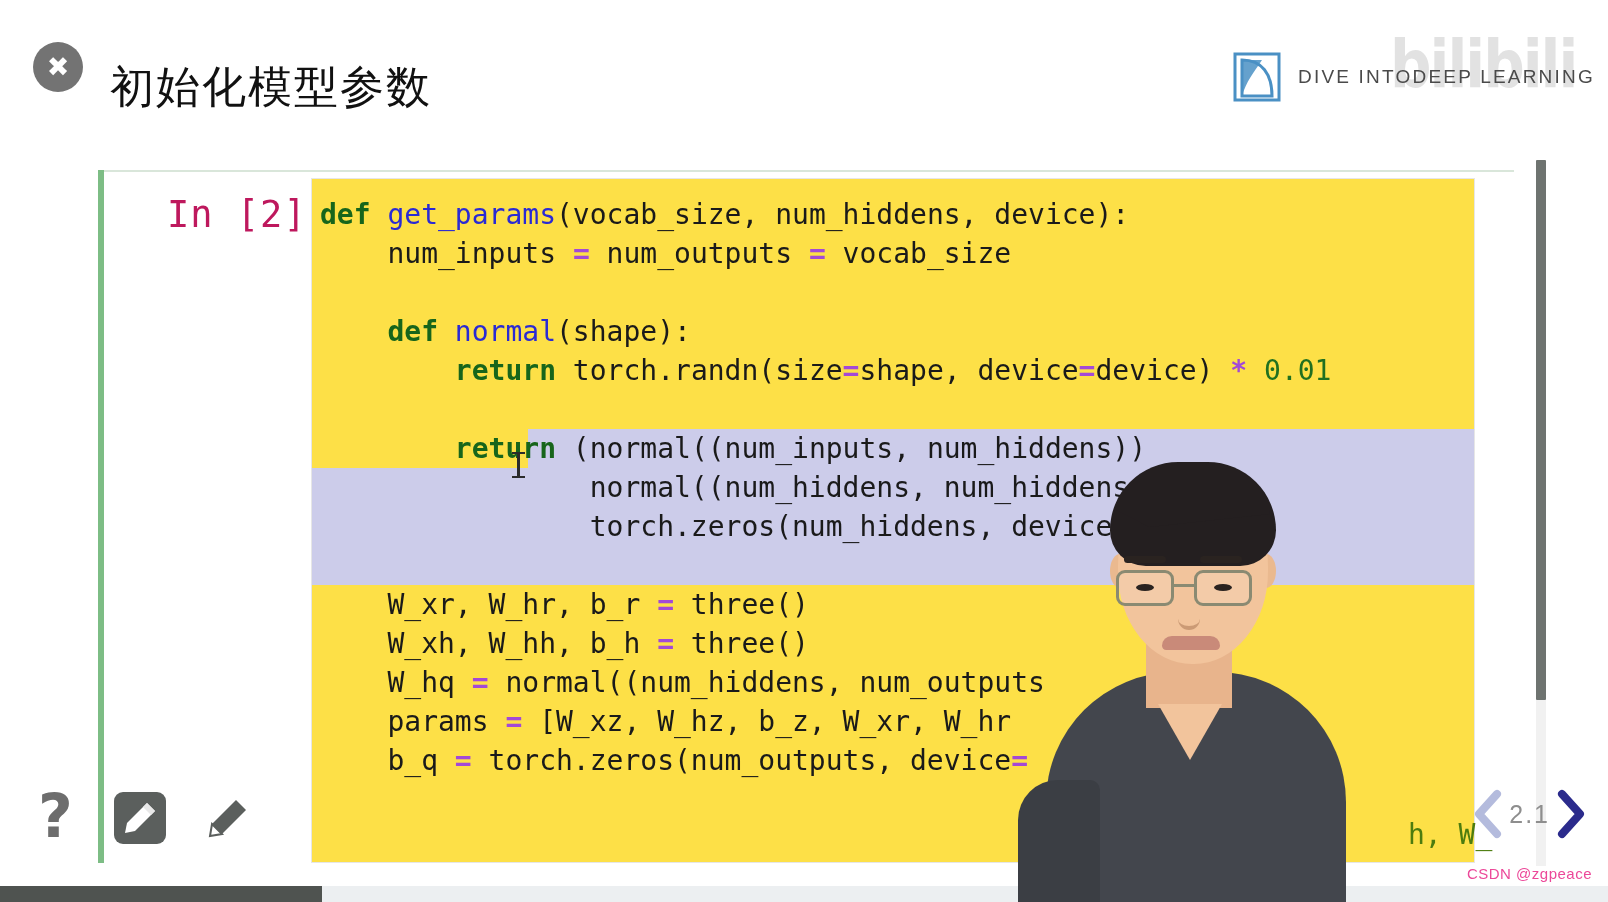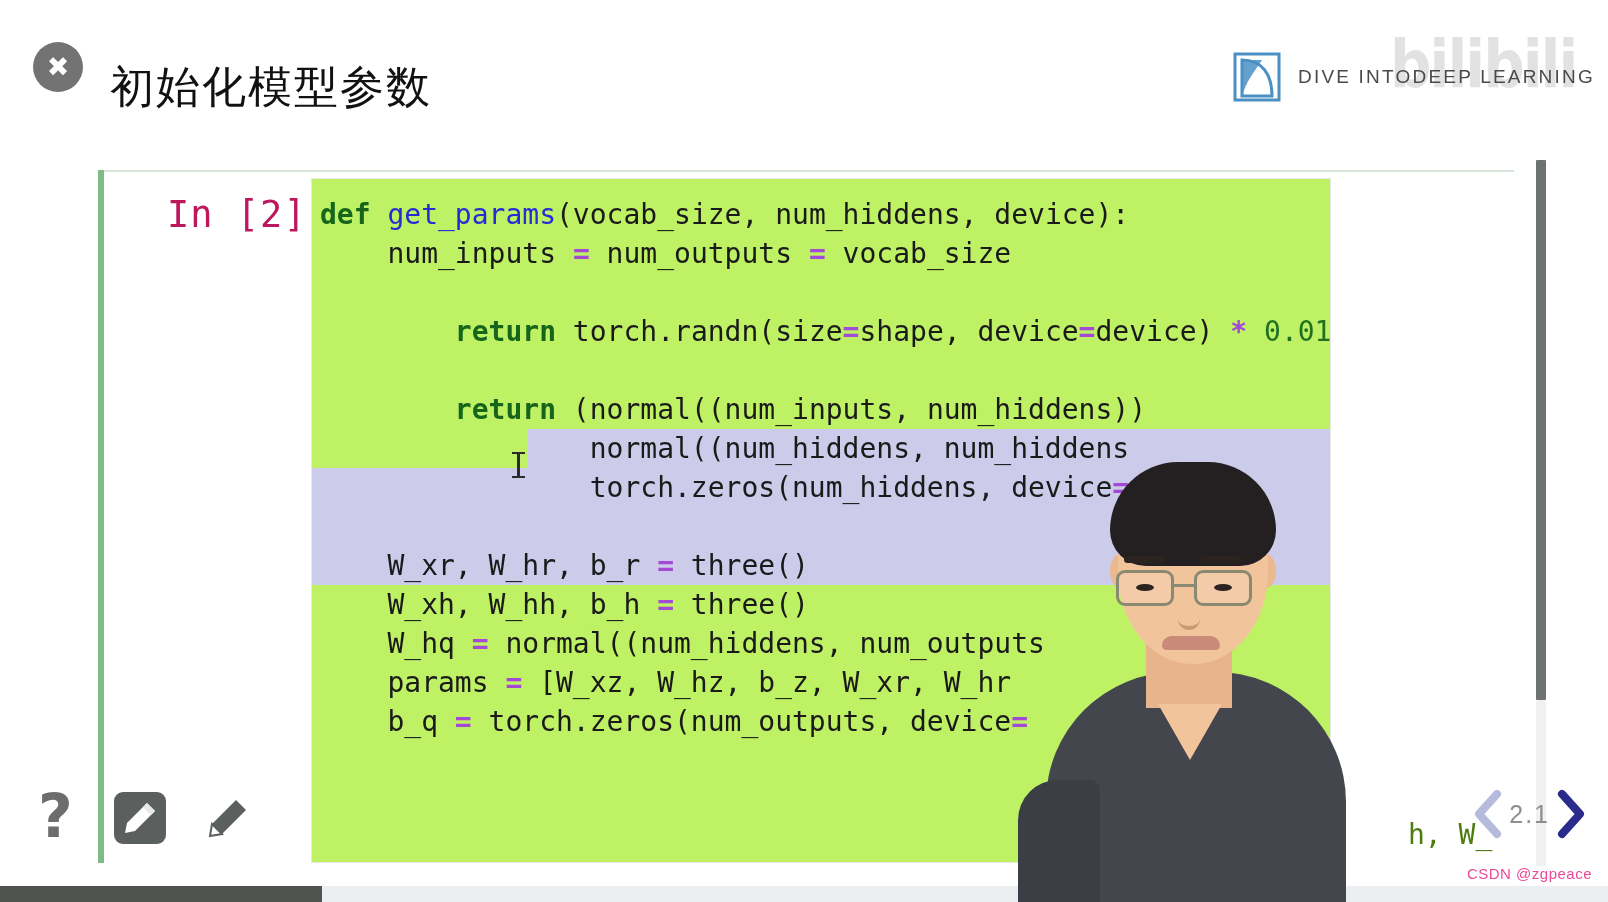--- a/index.html
+++ b/index.html
@@ -76,22 +76,22 @@
   #in-prompt {
     position: absolute; left: 167px; top: 193px;
     font-family: "DejaVu Sans Mono", "Liberation Mono", monospace;
     font-size: 37px; color: #be185d; letter-spacing: 1px;
     white-space: pre;
   }
 
   
   #code-block {
     position: absolute; left: 311px; top: 178px;
-    width: 1020px; height: 685px;
-    background: #bef264;
+    width: 1164px; height: 685px;
+    background: #fde047;
     border: 1px solid #e6e6e6;
     overflow: hidden;
   }
   #code-inner {
     position: relative;
     padding: 16px 0 0 0;
   }
   .code-line {
     position: relative;
     height: 39px;
@@ -316,20 +316,21 @@
   <div id="in-prompt">In [2]:</div>
 
   <div id="code-block">
 
     <div class="sel-band" style="left:216px; top:250px; width:1003px; height:39px;"></div>
     <div class="sel-band" style="left:0px; top:289px; width:1180px; height:117px;"></div>
     <div id="code-inner">
         <div class="code-line"><span class="tok-kw">def </span><span class="tok-fn">get_params</span><span class="tok-plain">(vocab_size, num_hiddens, device):</span></div>
         <div class="code-line"><span class="tok-plain">    num_inputs </span><span class="tok-op">=</span><span class="tok-plain"> num_outputs </span><span class="tok-op">=</span><span class="tok-plain"> vocab_size</span></div>
         <div class="code-line">&nbsp;</div>
+        <div class="code-line"><span class="tok-kw">    def </span><span class="tok-fn">normal</span><span class="tok-plain">(shape):</span></div>
         <div class="code-line"><span class="tok-kw">        return</span><span class="tok-plain"> torch.randn(size</span><span class="tok-op">=</span><span class="tok-plain">shape, device</span><span class="tok-op">=</span><span class="tok-plain">device) </span><span class="tok-op">*</span><span class="tok-plain"> </span><span class="tok-num">0.01</span></div>
         <div class="code-line">&nbsp;</div>
         <div class="code-line"><span class="tok-kw">        return</span><span class="tok-plain"> (normal((num_inputs, num_hiddens))</span></div>
         <div class="code-line"><span class="tok-plain">                normal((num_hiddens, num_hiddens</span></div>
         <div class="code-line"><span class="tok-plain">                torch.zeros(num_hiddens, device</span><span class="tok-op">=</span><span class="tok-plain">d</span></div>
         <div class="code-line">&nbsp;</div>
         <div class="code-line"><span class="tok-plain">    W_xr, W_hr, b_r </span><span class="tok-op">=</span><span class="tok-plain"> three()</span></div>
         <div class="code-line"><span class="tok-plain">    W_xh, W_hh, b_h </span><span class="tok-op">=</span><span class="tok-plain"> three()</span></div>
         <div class="code-line"><span class="tok-plain">    W_hq </span><span class="tok-op">=</span><span class="tok-plain"> normal((num_hiddens, num_outputs</span></div>
         <div class="code-line"><span class="tok-plain">    params </span><span class="tok-op">=</span><span class="tok-plain"> [W_xz, W_hz, b_z, W_xr, W_hr</span></div>

